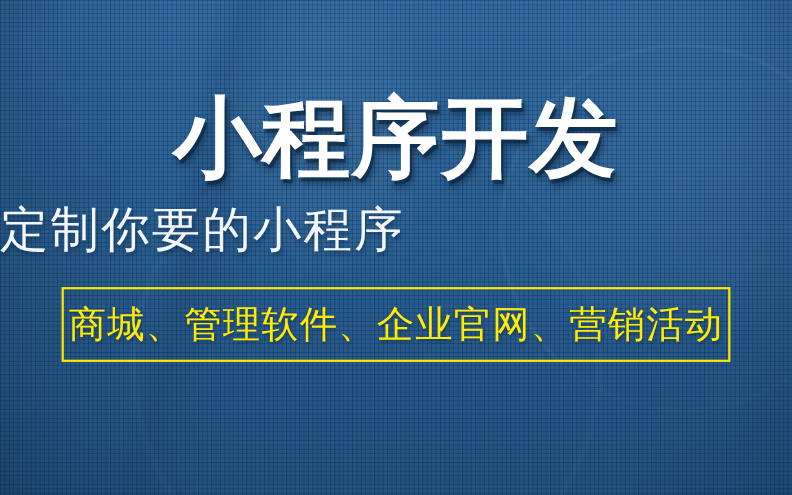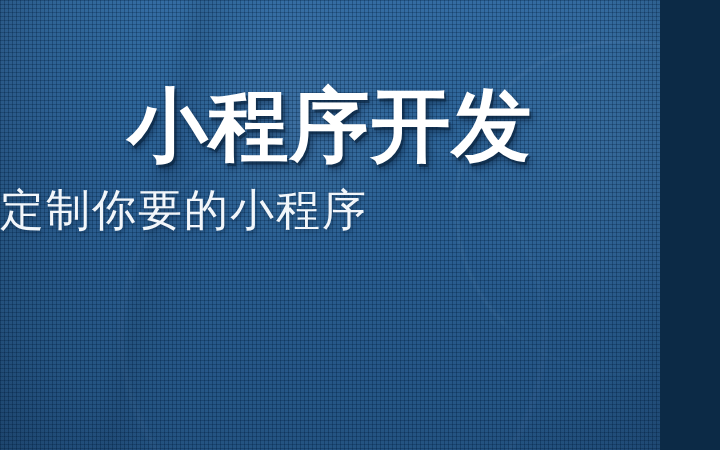--- a/index.html
+++ b/index.html
@@ -7,21 +7,21 @@
     margin: 0;
     padding: 0;
     background: #0c2a46;
   }
   body {
     font-family: "Liberation Sans", "DejaVu Sans", sans-serif;
   }
 
   .banner {
     position: relative;
-    width: 660px;
+    width: 720px;
     height: 450px;
     overflow: hidden;
     background: #1f5b94;
     user-select: none;
   }
 
   
 
   
   .bg-base {
@@ -176,15 +176,18 @@
   <div class="bg-arc2"></div>
   <div class="bg-mesh"></div>
   <div class="bg-vignette"></div>
 
   <div class="content">
 
     <h1 class="title">小程序开发</h1>
 
     <p class="subtitle">定制你要的小程序</p>
 
+    <div class="tagline-box">
+      <p class="tagline">商城、管理软件、企业官网、营销活动</p>
+    </div>
 
   </div>
 </div>
 
 </body></html>

